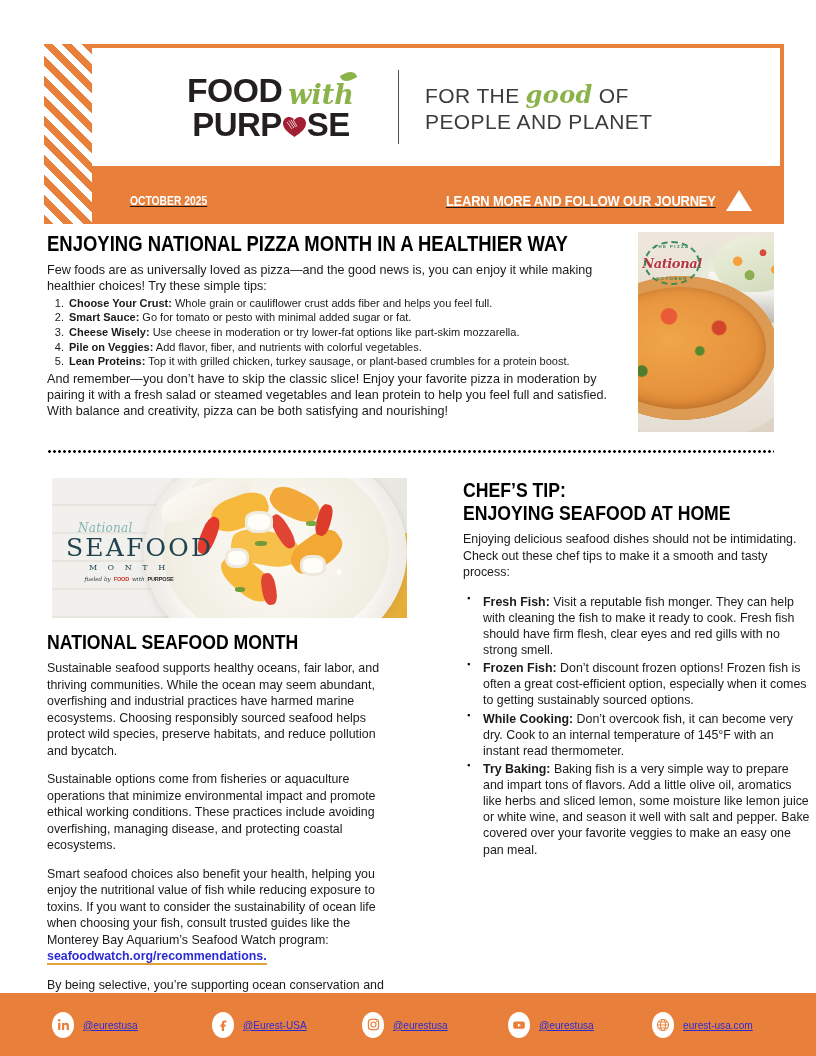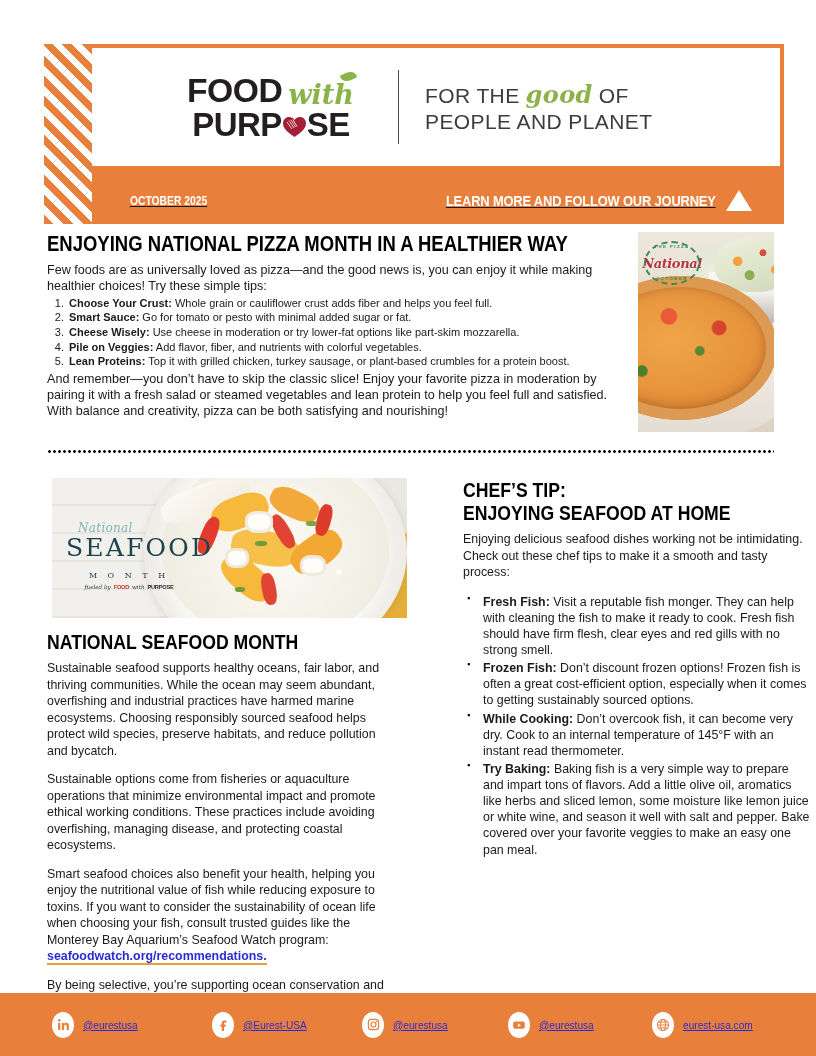--- a/index.html
+++ b/index.html
@@ -251,21 +251,21 @@
     font-family:"DejaVu Serif", serif;font-style:italic;
     font-size:12px;color:#7fb6b4;letter-spacing:.3px;
     text-align:left;padding-left:12px;
   }
   .ov-seafood{
     font-family:"DejaVu Serif", serif;
     font-size:25px;color:#20444f;letter-spacing:2.2px;margin-top:1px;
   }
   .ov-month{
     font-family:"DejaVu Serif", serif;
-    font-size:8px;color:#20444f;letter-spacing:4px;margin-top:12px;
+    font-size:8px;color:#20444f;letter-spacing:4px;margin-top:4px;
   }
   .ov-fuel{
     margin-top:5px;font-size:5.6px;color:#2a3b44;
     display:flex;align-items:center;justify-content:center;gap:3px;
   }
   .ov-fuel .it{font-family:"DejaVu Serif", serif;font-style:italic;}
   .ov-fuel .bd{font-weight:bold;color:#c0392b;letter-spacing:-.2px;}
   .ov-fuel .bd2{font-weight:bold;color:#231f20;letter-spacing:-.2px;}
 
   
@@ -438,21 +438,21 @@
     <p>Sustainable options come from fisheries or aquaculture operations that minimize environmental impact and promote ethical working conditions. These practices include avoiding overfishing, managing disease, and protecting coastal ecosystems.</p>
     <p>
       <span>Smart seafood choices also benefit your health, helping you enjoy the nutritional value of fish while reducing exposure to toxins. If you want to consider the sustainability of ocean life when choosing your fish, consult trusted guides like the Monterey Bay Aquarium’s Seafood Watch program: </span><a class="link" href="#">seafoodwatch.org/recommendations.</a>
     </p>
     <p>By being selective, you’re supporting ocean conservation and making choices that are good for you and the planet.</p>
   </div>
 
   <div class="sec3">
     <div class="hd hd-3">CHEF’S TIP:</div>
     <div class="hd hd-3">ENJOYING SEAFOOD AT HOME</div>
-    <p class="intro">Enjoying delicious seafood dishes working not be intimidating. Check out these chef tips to make it a smooth and tasty process:</p>
+    <p class="intro">Enjoying delicious seafood dishes should not be intimidating. Check out these chef tips to make it a smooth and tasty process:</p>
     <ul class="chef" id="chef-tips">
         <li><b>Fresh Fish:</b><span> Visit a reputable fish monger. They can help with cleaning the fish to make it ready to cook. Fresh fish should have firm flesh, clear eyes and red gills with no strong smell.</span></li>
         <li><b>Frozen Fish:</b><span> Don’t discount frozen options! Frozen fish is often a great cost-efficient option, especially when it comes to getting sustainably sourced options.</span></li>
         <li><b>While Cooking:</b><span> Don’t overcook fish, it can become very dry. Cook to an internal temperature of 145°F with an instant read thermometer.</span></li>
         <li><b>Try Baking:</b><span> Baking fish is a very simple way to prepare and impart tons of flavors. Add a little olive oil, aromatics like herbs and sliced lemon, some moisture like lemon juice or white wine, and season it well with salt and pepper. Bake covered over your favorite veggies to make an easy one pan meal.</span></li>
       </ul>
   </div>
 
   <div class="footer">
 

